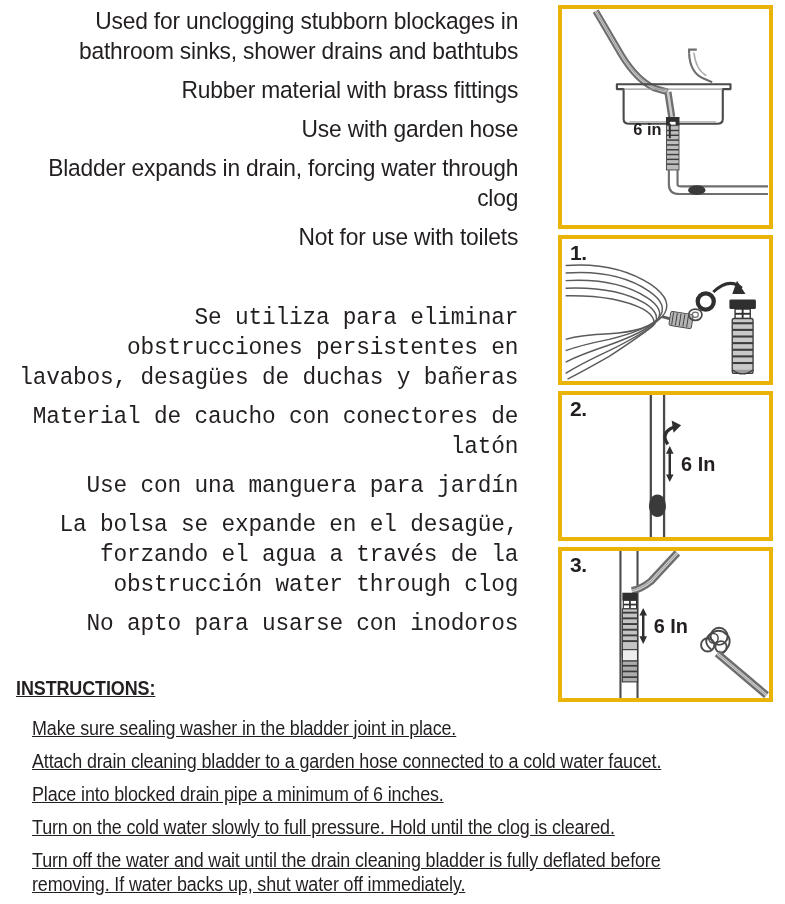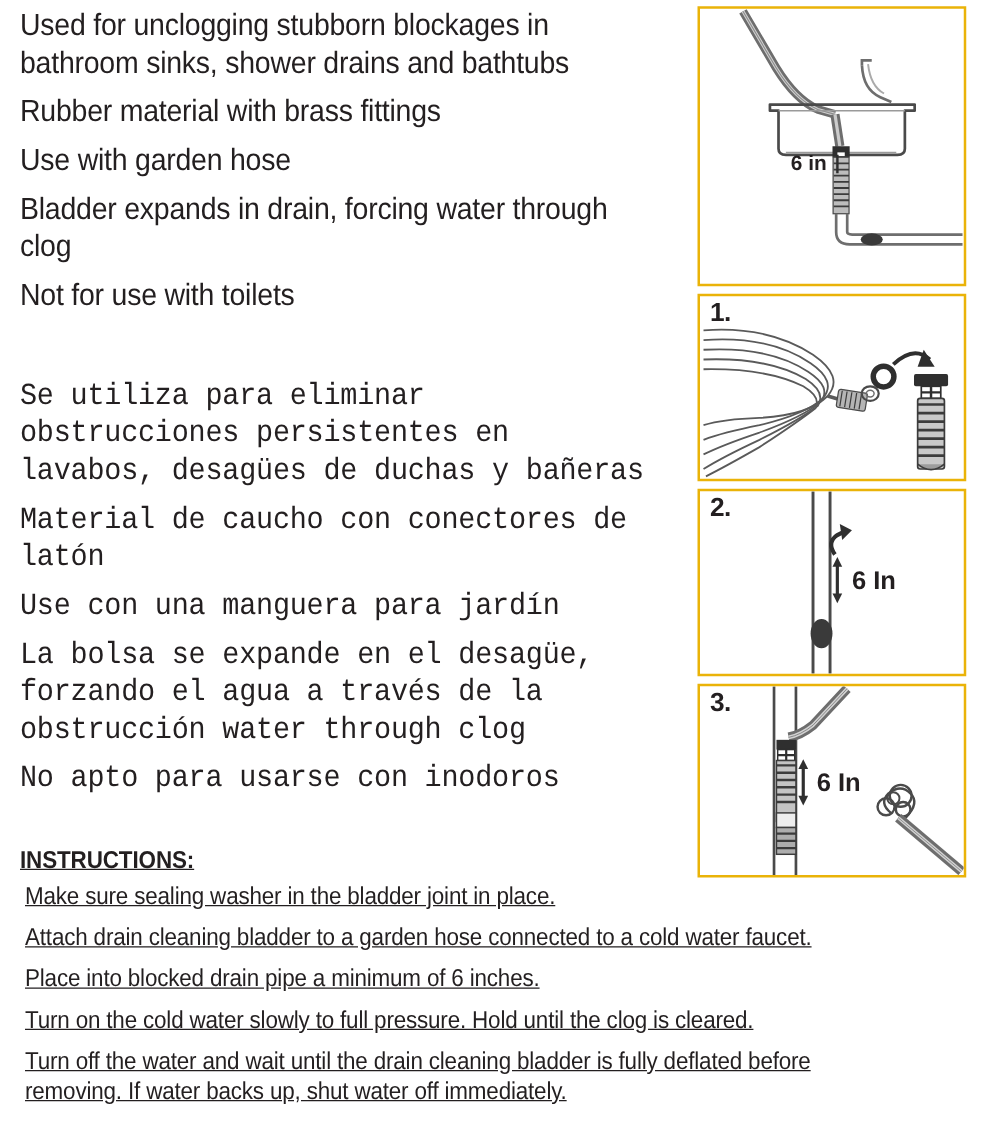--- a/index.html
+++ b/index.html
@@ -21,20 +21,21 @@
     position: absolute;
     left: 16px;
     top: 0px;
     width: 532px;
   }
 
   .feature-list {
     list-style: none;
     margin: 0;
     padding: 0;
+    text-align: right;
   }
   .feature-item {
     font-size: 24.5px;
     line-height: 30px;
     font-weight: 400;
     letter-spacing: -0.2px;
     margin: 0 0 9px 0;
     transform: scaleX(0.93);
     transform-origin: left center;
     color: #231f20;
@@ -57,21 +58,21 @@
     line-height: 24px;
     font-weight: 700;
     letter-spacing: -0.1px;
     transform: scaleX(0.92);
     transform-origin: left center;
     margin: 0 0 5px 0;
     color: #231f20;
   }
   .instruction-list {
     list-style: none;
-    margin: 4px;
+    margin: 16px;
     padding: 0;
   }
   .instruction-item {
     font-size: 19.5px;
     line-height: 24px;
     font-weight: 400;
     letter-spacing: -0.15px;
     transform: scaleX(0.92);
     transform-origin: left center;
     margin: 0 0 9px 0;
@@ -81,21 +82,21 @@
 
   
   #diagram-column {
     position: absolute;
     left: 558px;
     top: 5px;
     width: 215px;
   }
   .panel {
     position: relative;
-    border: 2px solid #eab308;
+    border: 4px solid #eab308;
     background: #ffffff;
     box-sizing: border-box;
     width: 215px;
     margin-bottom: 6px;
     overflow: hidden;
   }
   #panel-sink   { height: 224px; }
   #panel-step-1 { height: 150px; }
   #panel-step-2 { height: 150px; }
   #panel-step-3 { height: 155px; }

